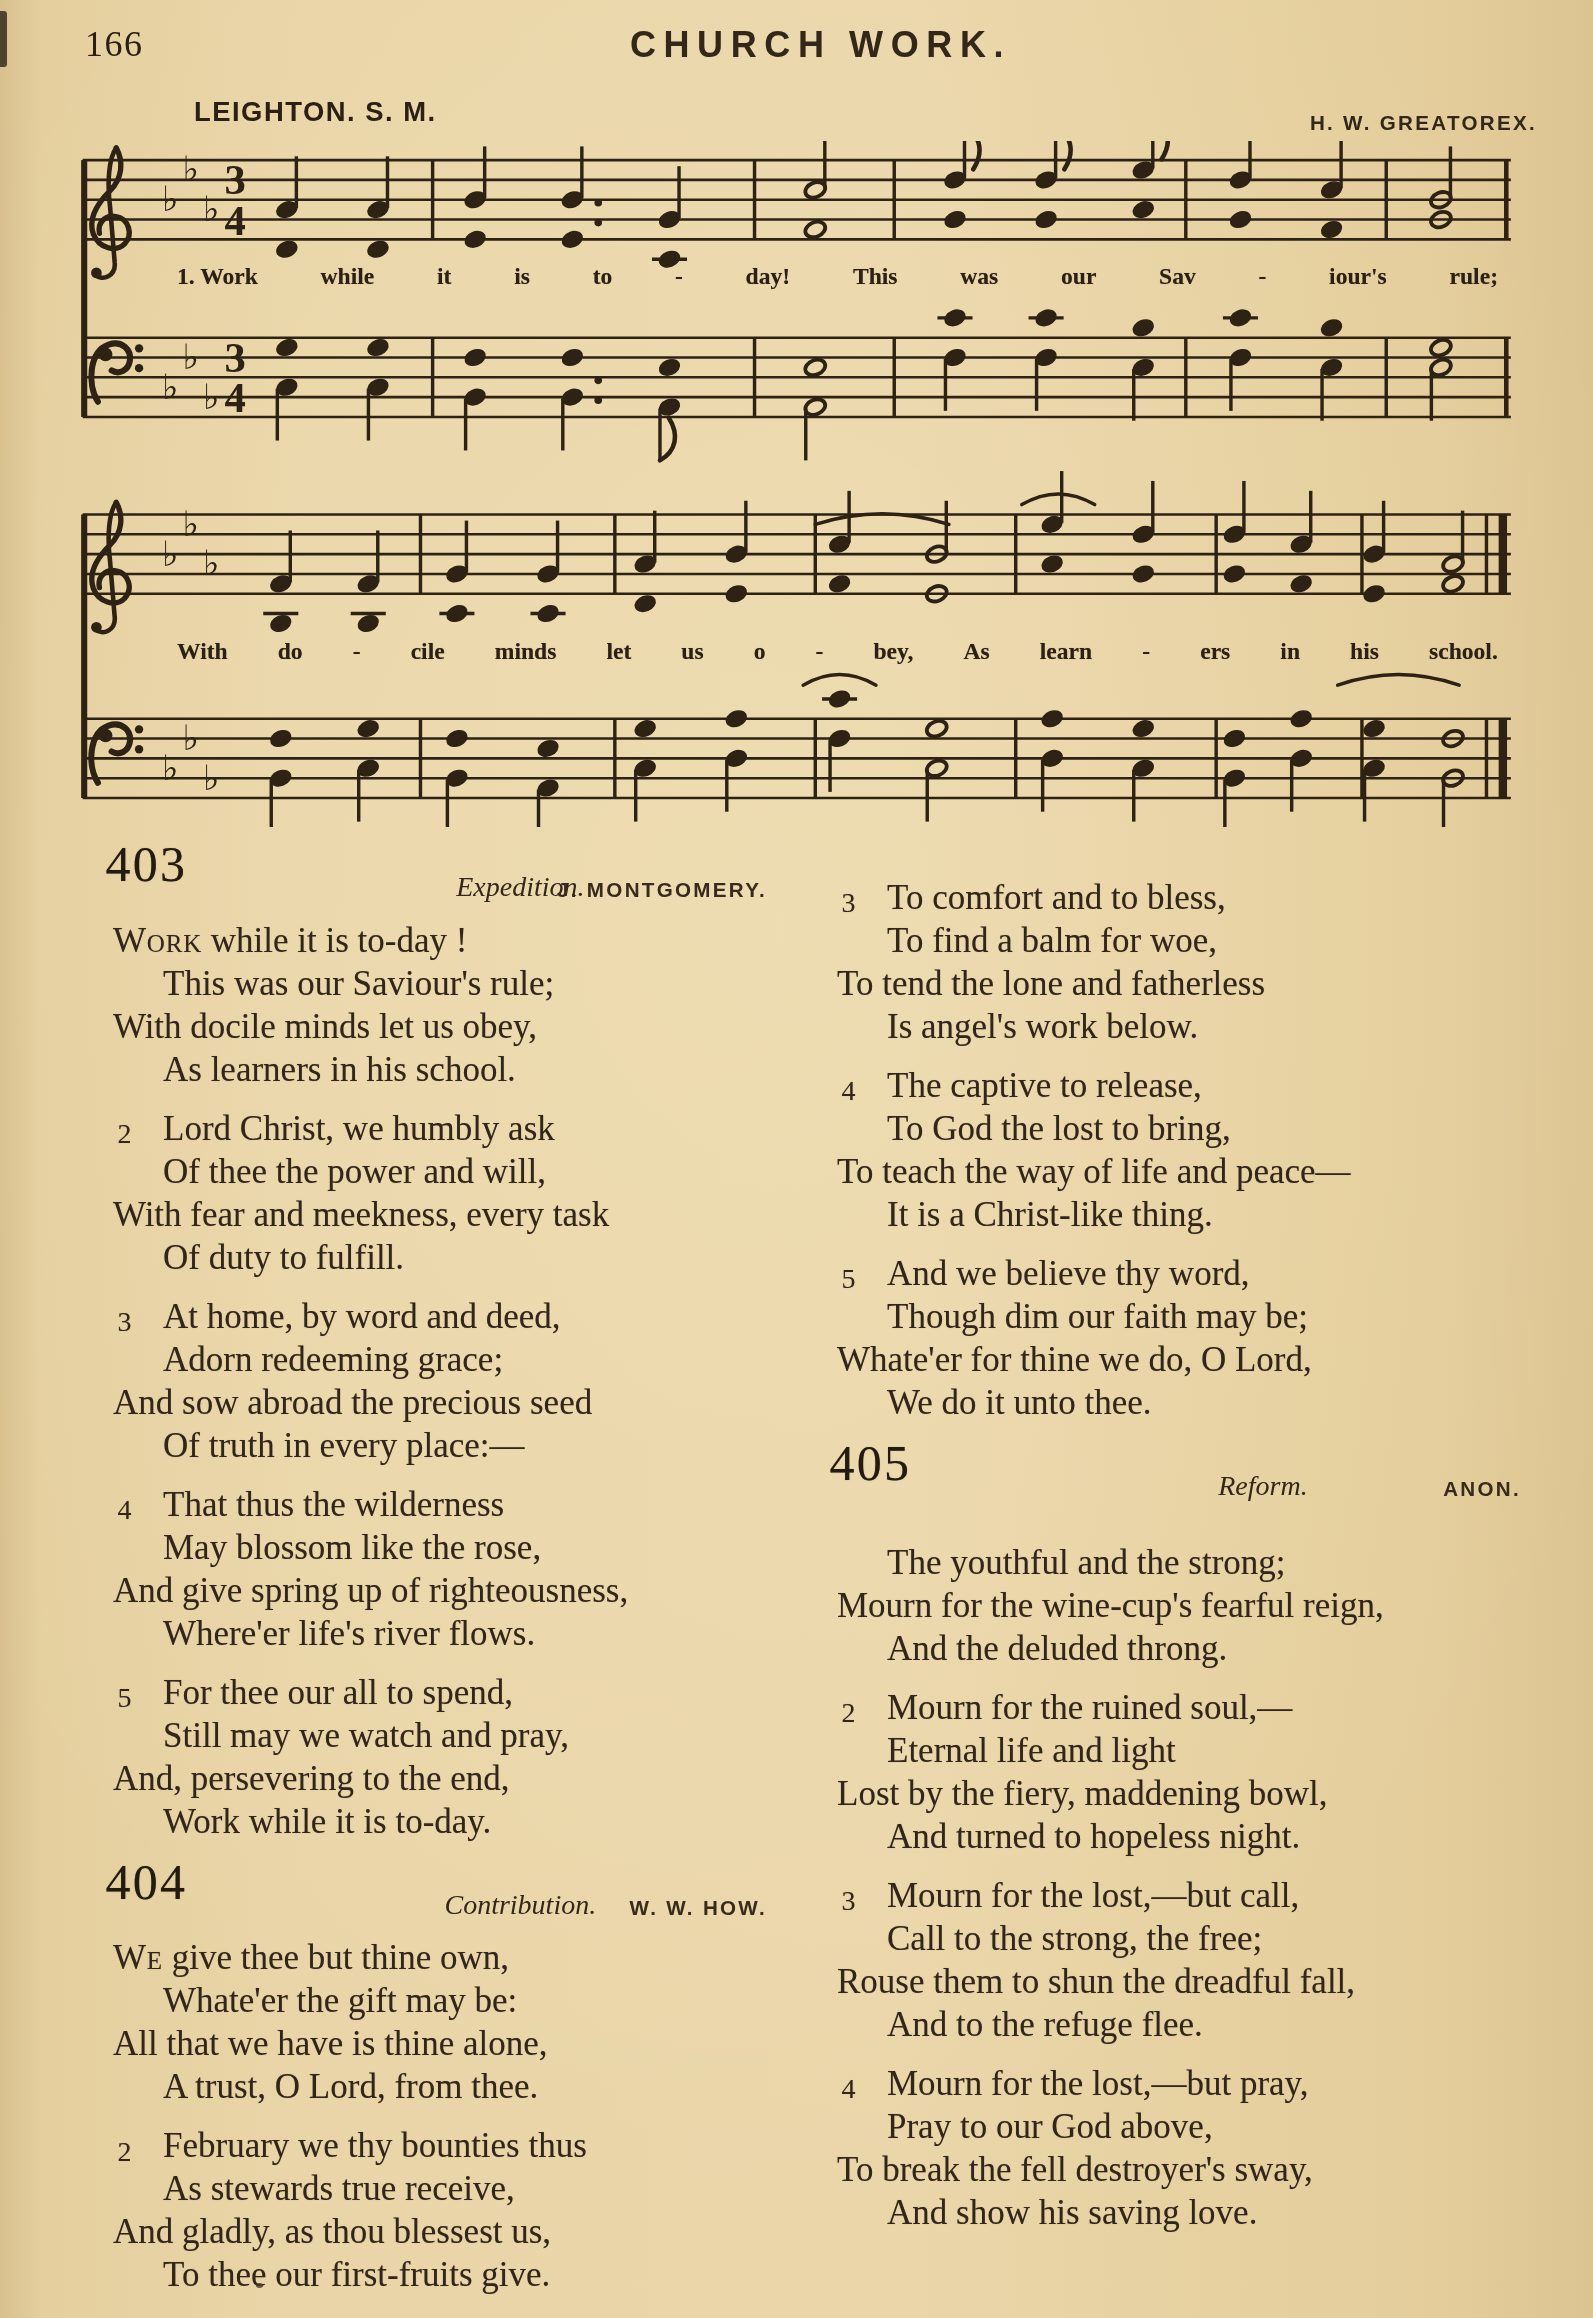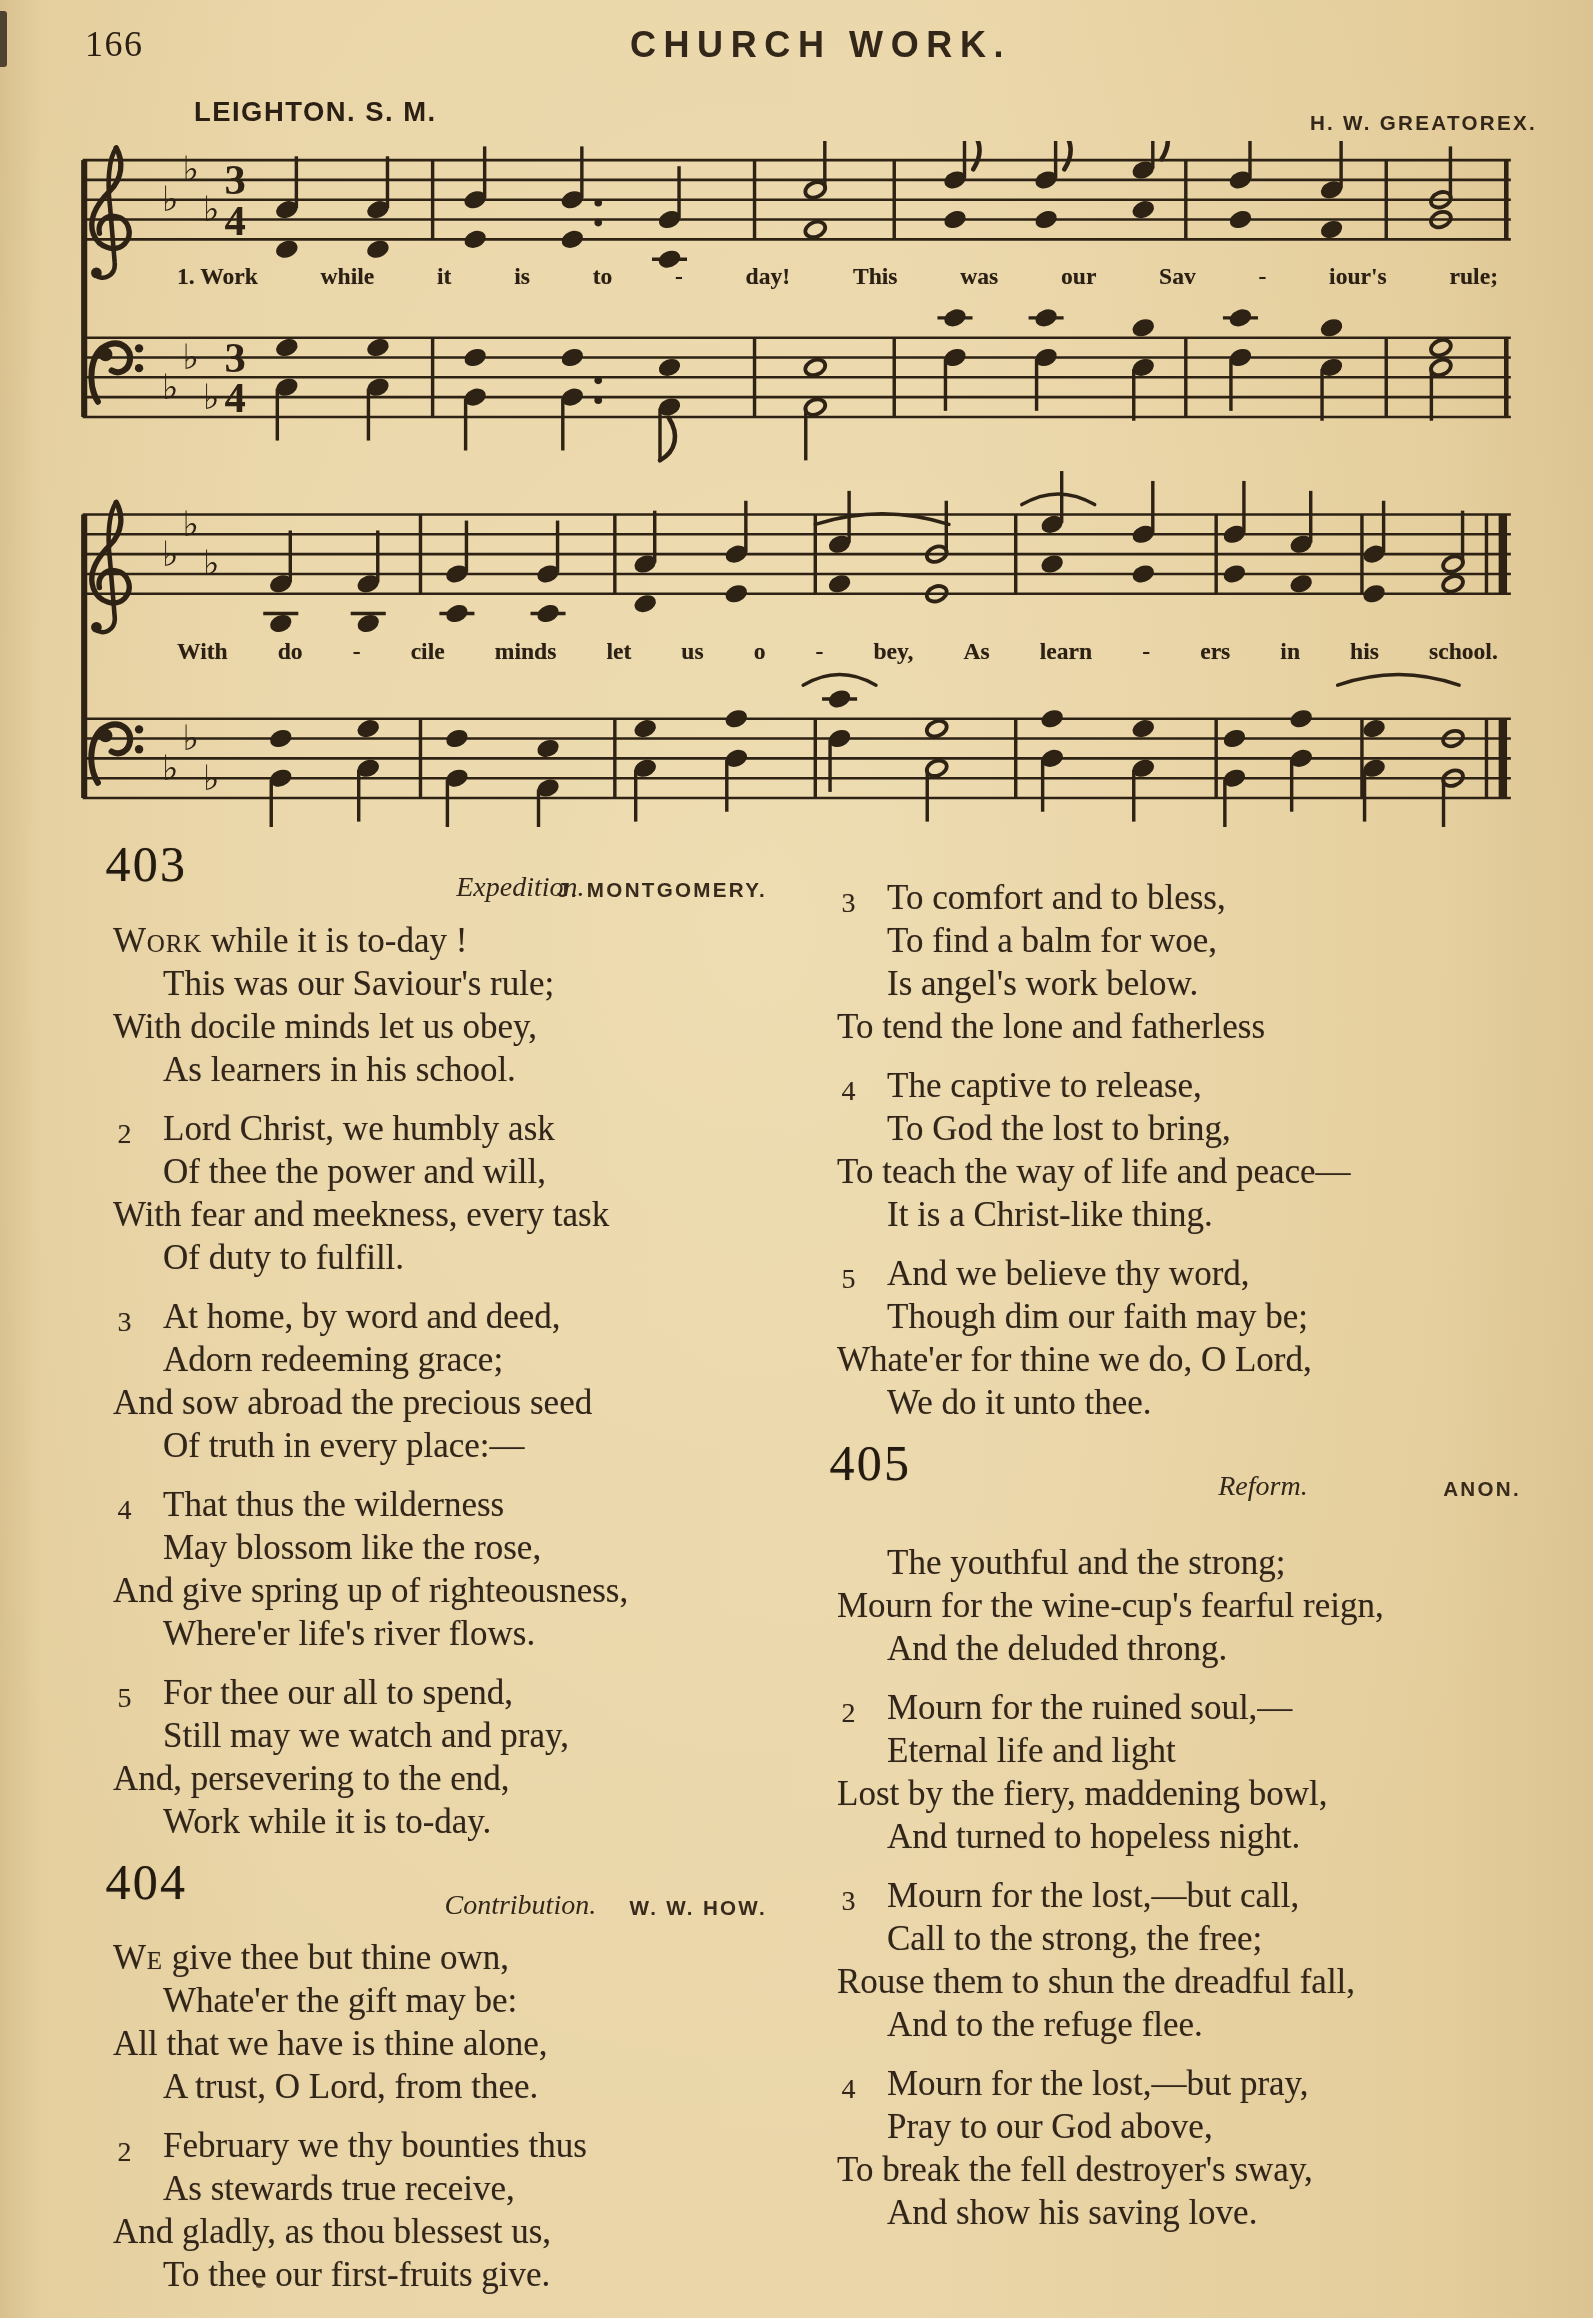--- a/index.html
+++ b/index.html
@@ -564,22 +564,22 @@
       <div class="ln ind">To thee our first-fruits give.</div>
     </div>
 
   </div>
 
   <div class="col rightcol">
 
     <div class="verse">
       <div class="ln num"><span class="vn">3</span><span>To comfort and to bless,</span></div>
       <div class="ln ind">To find a balm for woe,</div>
+      <div class="ln">To tend the lone and fatherless</div>
       <div class="ln ind">Is angel's work below.</div>
-      <div class="ln">To tend the lone and fatherless</div>
     </div>
 
     <div class="verse">
       <div class="ln num"><span class="vn">4</span><span>The captive to release,</span></div>
       <div class="ln ind">To God the lost to bring,</div>
       <div class="ln">To teach the way of life and peace—</div>
       <div class="ln ind">It is a Christ-like thing.</div>
     </div>
 
     <div class="verse">

